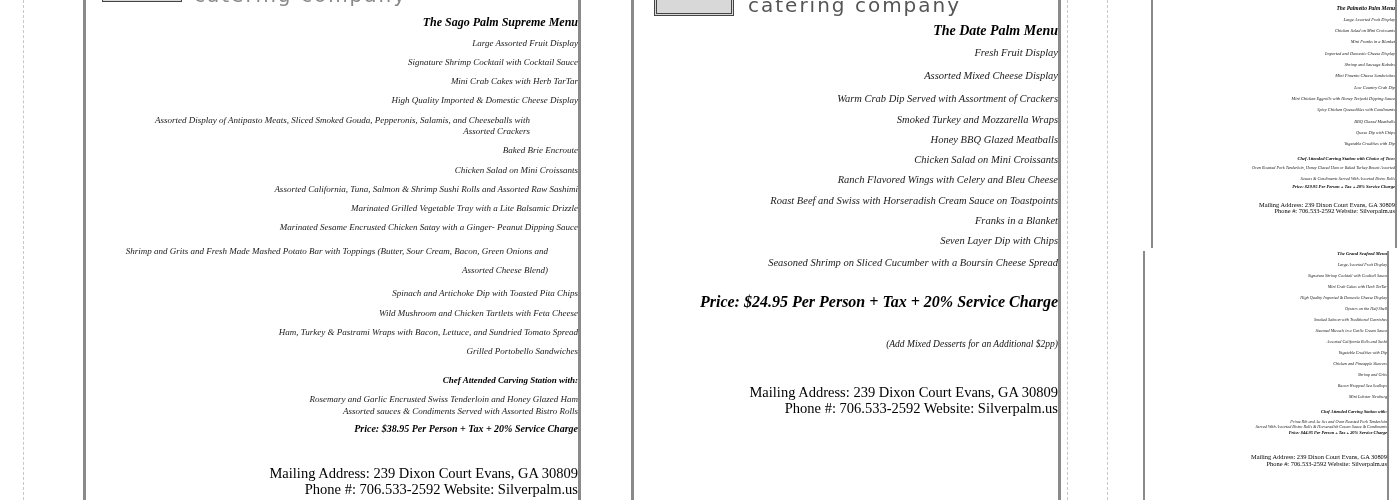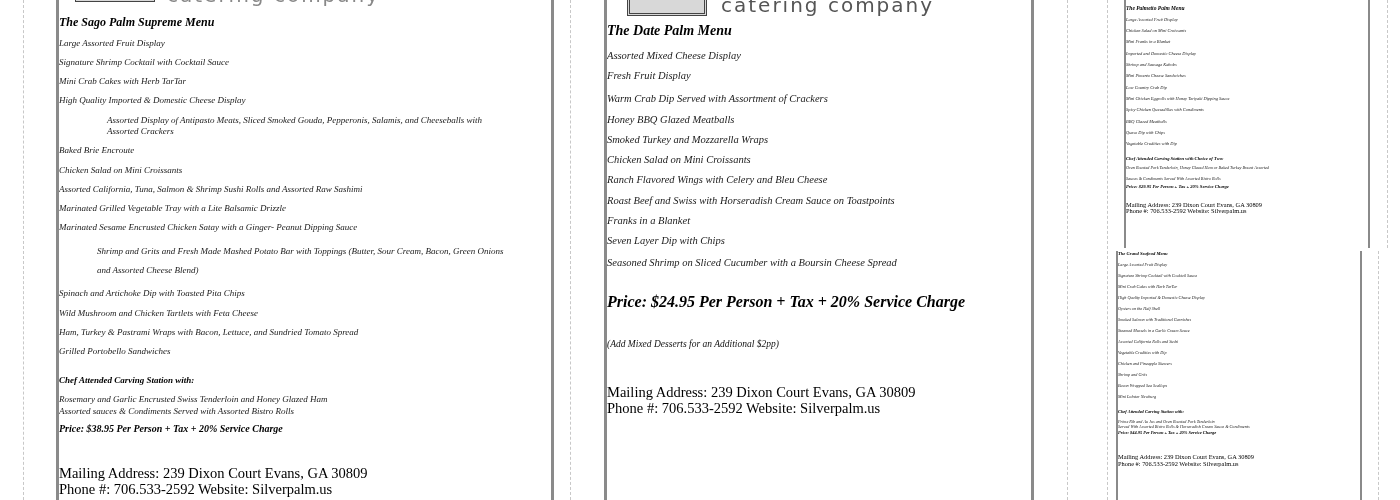--- a/index.html
+++ b/index.html
@@ -1,20 +1,20 @@
 <!DOCTYPE html>
 <html><head>
 <meta charset="utf-8">
 <style>
   * { box-sizing: border-box; margin: 0; padding: 0; }
   html, body { width: 1400px; height: 500px; overflow: hidden; background: #ffffff; }
   body { position: relative; font-family: "Liberation Serif", "DejaVu Serif", serif; color: #111; }
 
   .dash { position: absolute; top: 0; width: 0; border-left: 1px dashed #c8c8c8; }
-  .page { position: absolute; background: #fff; border-left: 3px solid #8a8a8a; border-right: 3px solid #8a8a8a; text-align: left; overflow: hidden; }
+  .page { position: absolute; background: #fff; border-left: 3px solid #8a8a8a; border-right: 3px solid #8a8a8a; text-align: right; overflow: hidden; margin-left: 27px; }
   .page.thin { border-left-width: 2px; border-right-width: 2px; }
 
   .logo { position: absolute; display: flex; align-items: flex-end; }
   .logo-box { border: 3px double #444; background: #d8d8d8; }
   .logo-text { font-family: "DejaVu Sans", sans-serif; color: #555; letter-spacing: 2px; }
 
   .title { font-weight: bold; font-style: italic; color: #000; }
   .item { font-style: italic; color: #1a1a1a; }
   .bold-i { font-weight: bold; font-style: italic; color: #000; }
   .addr { color: #000; font-style: normal; line-height: 1.05; }
@@ -86,21 +86,21 @@
     <div class="item">Large Assorted Fruit Display</div>
     <div class="item">Signature Shrimp Cocktail with Cocktail Sauce</div>
     <div class="item">Mini Crab Cakes with Herb TarTar</div>
     <div class="item">High Quality Imported &amp; Domestic Cheese Display</div>
     <div class="item wrap" style="padding:0 48px;">Assorted Display of Antipasto Meats, Sliced Smoked Gouda, Pepperonis, Salamis, and Cheeseballs with Assorted Crackers</div>
     <div class="item">Baked Brie Encroute</div>
     <div class="item">Chicken Salad on Mini Croissants</div>
     <div class="item">Assorted California, Tuna, Salmon &amp; Shrimp Sushi Rolls and Assorted Raw Sashimi</div>
     <div class="item">Marinated Grilled Vegetable Tray with a Lite Balsamic Drizzle</div>
     <div class="item">Marinated Sesame Encrusted Chicken Satay with a Ginger- Peanut Dipping Sauce</div>
-    <div class="item wrap" style="padding:0 38px;line-height:19.5px;font-style:italic;">Shrimp and Grits and Fresh Made Mashed Potato Bar with Toppings (Butter, Sour Cream, Bacon, Green Onions and Assorted Cheese Blend)</div>
+    <div class="item wrap" style="padding:0 30px;line-height:19.5px;font-style:italic;">Shrimp and Grits and Fresh Made Mashed Potato Bar with Toppings (Butter, Sour Cream, Bacon, Green Onions and Assorted Cheese Blend)</div>
     <div class="item">Spinach and Artichoke Dip with Toasted Pita Chips</div>
     <div class="item">Wild Mushroom and Chicken Tartlets with Feta Cheese</div>
     <div class="item">Ham, Turkey &amp; Pastrami Wraps with Bacon, Lettuce, and Sundried Tomato Spread</div>
     <div class="item">Grilled Portobello Sandwiches</div>
   </div>
   <div class="bold-i carv-title">Chef Attended Carving Station with:</div>
   <div class="item carv-text">
     <div>Rosemary and Garlic Encrusted Swiss Tenderloin and Honey Glazed Ham</div>
     <div>Assorted sauces &amp; Condiments Served with Assorted Bistro Rolls</div>
   </div>
@@ -111,25 +111,25 @@
   </div>
 </div>
 
 <div class="page" id="p2">
   <div class="logo">
     <div class="logo-box"></div>
     <div class="logo-text">catering company</div>
   </div>
   <div class="title">The Date Palm Menu</div>
   <div class="list">
+    <div class="item">Fresh Fruit Display</div>
     <div class="item" style="margin-top:10px;">Assorted Mixed Cheese Display</div>
-    <div class="item">Fresh Fruit Display</div>
     <div class="item" style="margin-top:10px;">Warm Crab Dip Served with Assortment of Crackers</div>
+    <div class="item">Smoked Turkey and Mozzarella Wraps</div>
     <div class="item">Honey BBQ Glazed Meatballs</div>
-    <div class="item">Smoked Turkey and Mozzarella Wraps</div>
     <div class="item">Chicken Salad on Mini Croissants</div>
     <div class="item">Ranch Flavored Wings with Celery and Bleu Cheese</div>
     <div class="item">Roast Beef and Swiss with Horseradish Cream Sauce on Toastpoints</div>
     <div class="item">Franks in a Blanket</div>
     <div class="item">Seven Layer Dip with Chips</div>
     <div class="item" style="margin-top:9px;">Seasoned Shrimp on Sliced Cucumber with a Boursin Cheese Spread</div>
   </div>
   <div class="bold-i price">Price: $24.95 Per Person + Tax + 20% Service Charge</div>
   <div class="note">(Add Mixed Desserts for an Additional $2pp)</div>
   <div class="addr">

